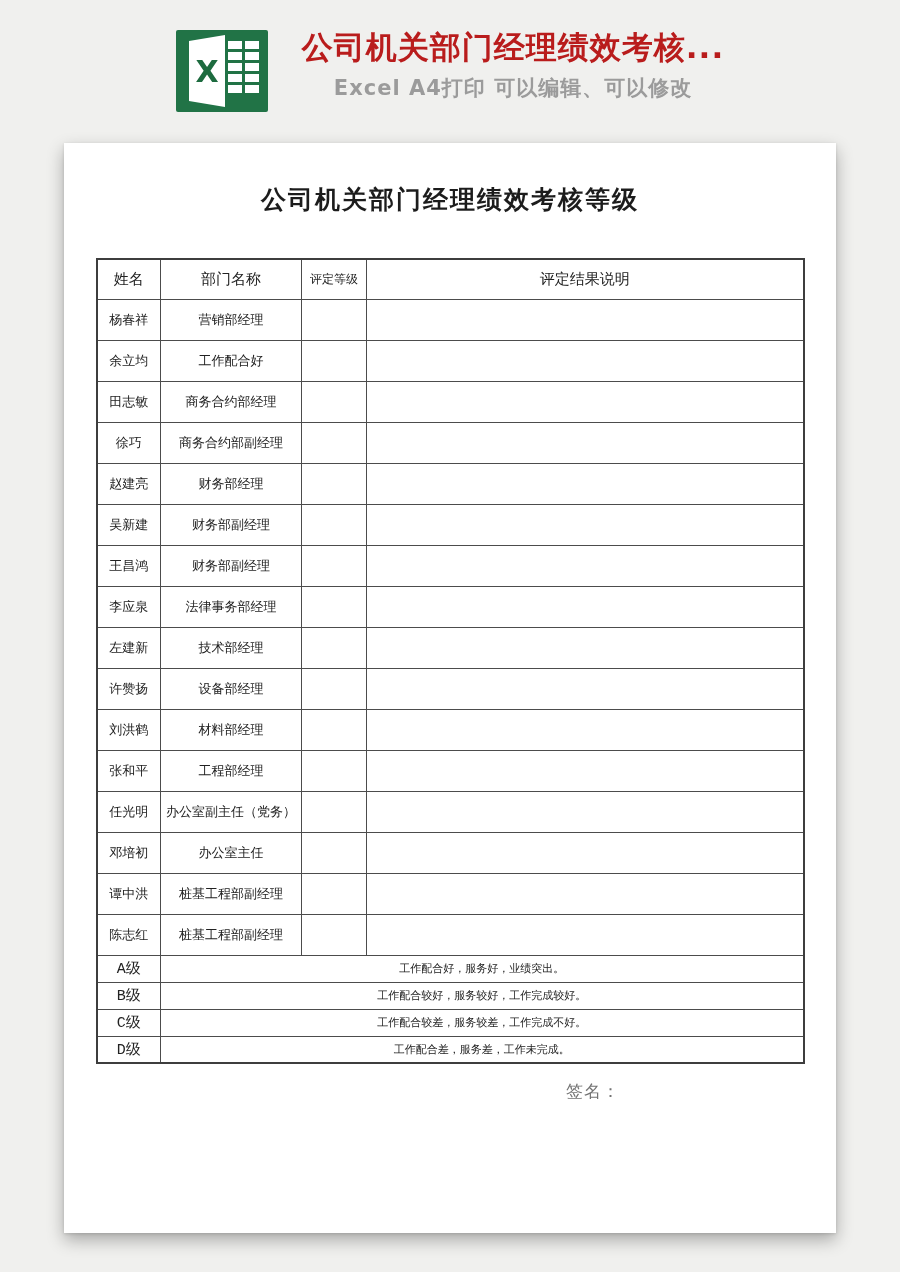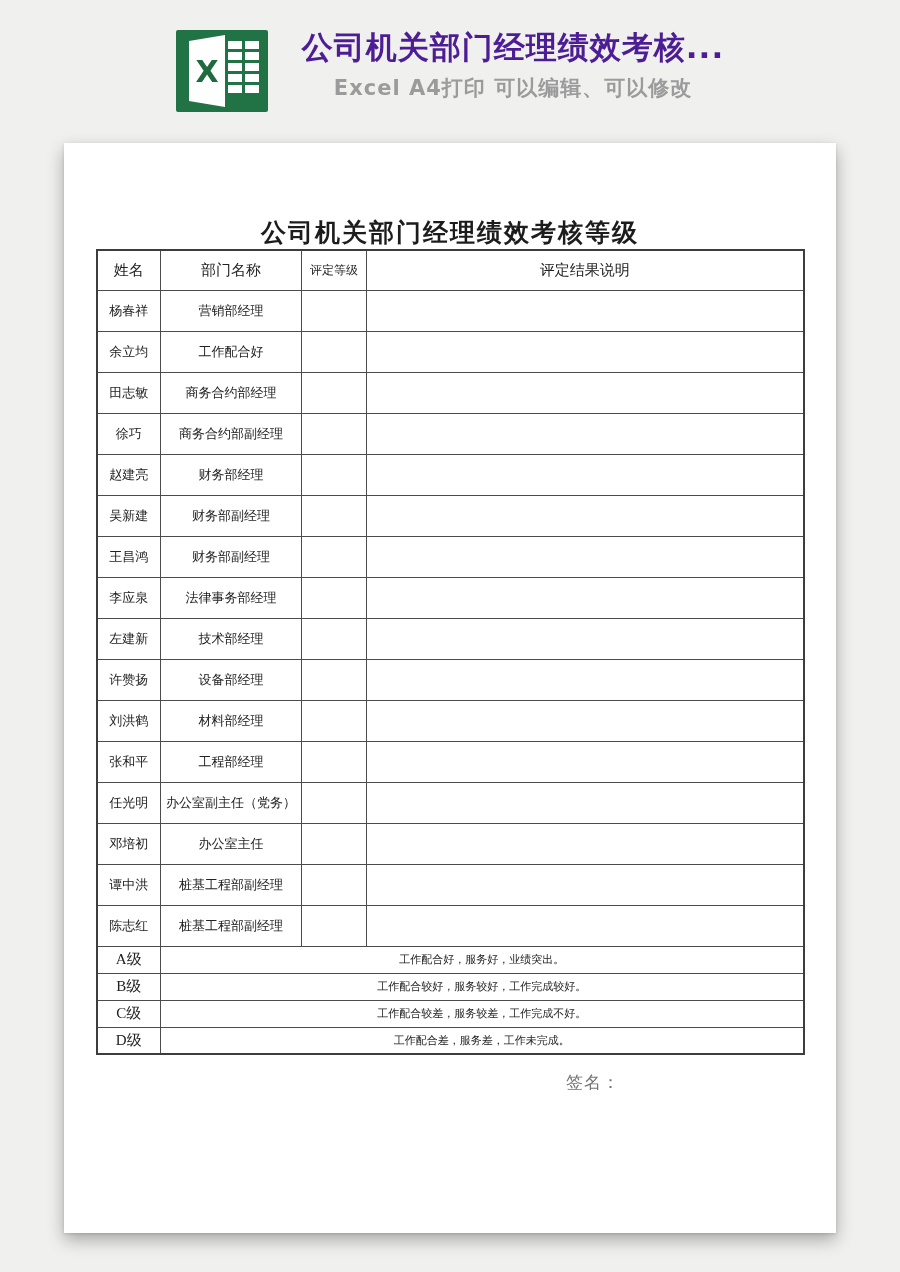--- a/index.html
+++ b/index.html
@@ -24,21 +24,21 @@
     width: 92px;
     height: 82px;
     flex: 0 0 auto;
   }
   .hero-text { text-align: center; }
   .hero-title {
     margin: 0;
     font-size: 31px;
     line-height: 1.1;
     font-weight: bold;
-    color: #4c1d95;
+    color: #b91c1c;
     letter-spacing: 1px;
     white-space: nowrap;
   }
   .hero-subtitle {
     margin: 10px 0 15px 0;
     font-size: 21px;
     font-weight: bold;
     color: #9b9b9b;
     letter-spacing: 1px;
     white-space: nowrap;
@@ -48,37 +48,37 @@
   .paper {
     width: 772px;
     height: 1090px;
     margin: 26px auto 0;
     background: #ffffff;
     box-shadow: 0 7px 16px rgba(0,0,0,0.30), 0 1px 3px rgba(0,0,0,0.12);
     position: relative;
   }
   .doc-title {
     margin: 0;
-    padding-top: 73px;
+    padding-top: 40px;
     height: 84px;
     text-align: center;
     font-size: 25px;
     line-height: 34px;
     font-weight: bold;
     color: #1c1c1c;
     letter-spacing: 2px;
     font-family: "DejaVu Serif", "Liberation Serif", serif;
   }
   .eval-table {
     width: 707px;
-    margin: 22px auto 0;
+    margin: 31px auto 0;
     border-collapse: collapse;
     table-layout: fixed;
     border: 2px solid #3d3d3d;
-    font-family: Liberation Serif, serif;
+    font-family: Liberation Mono, monospace;
     color: #222;
   }
   .eval-table td, .eval-table th {
     border: 1px solid #4c4c4c;
     padding: 0;
     text-align: center;
     vertical-align: middle;
     overflow: hidden;
     white-space: nowrap;
   }

